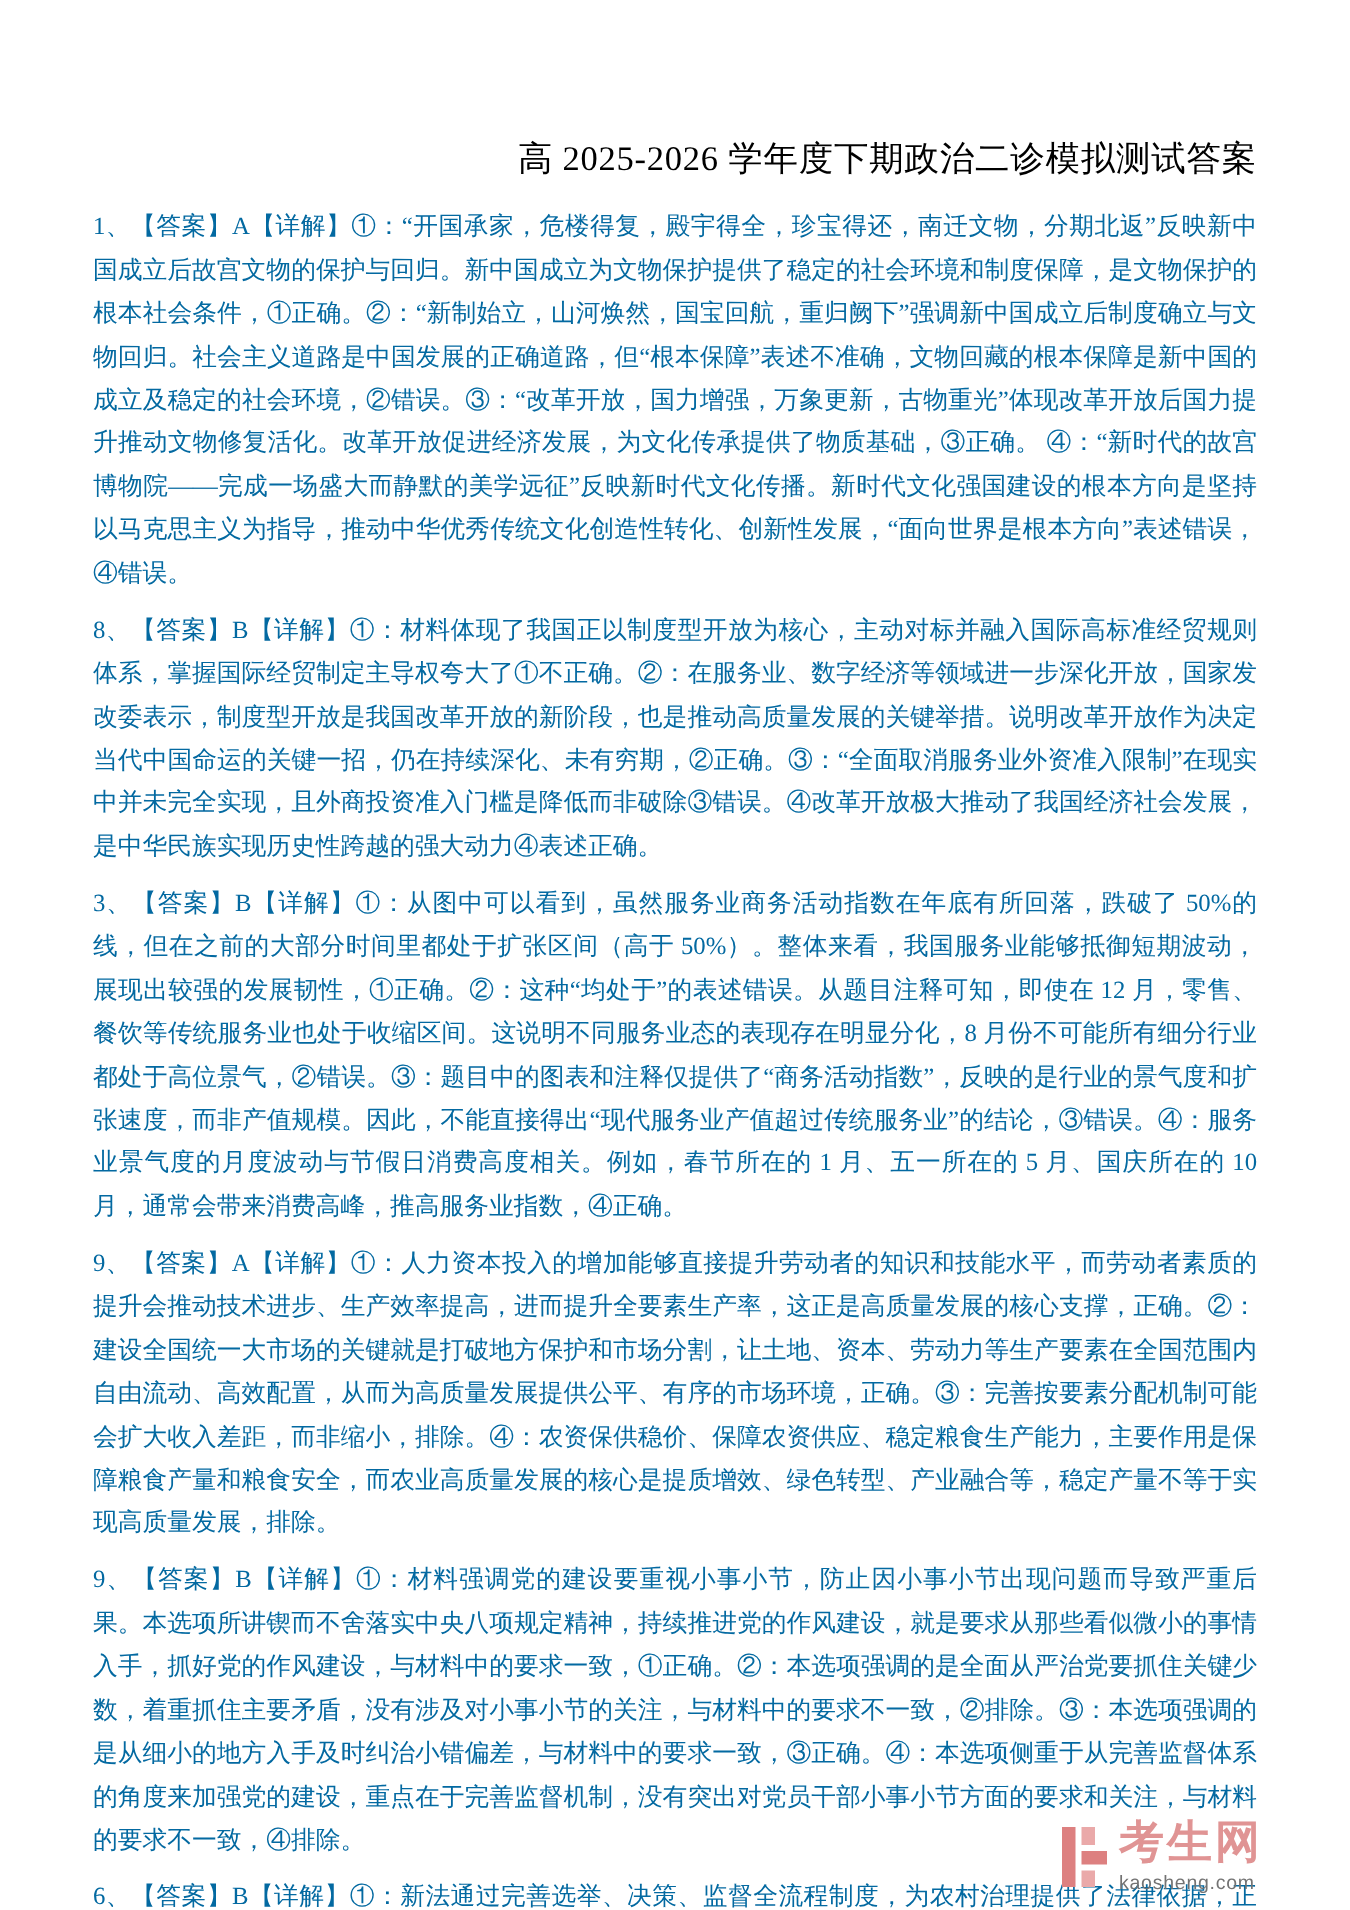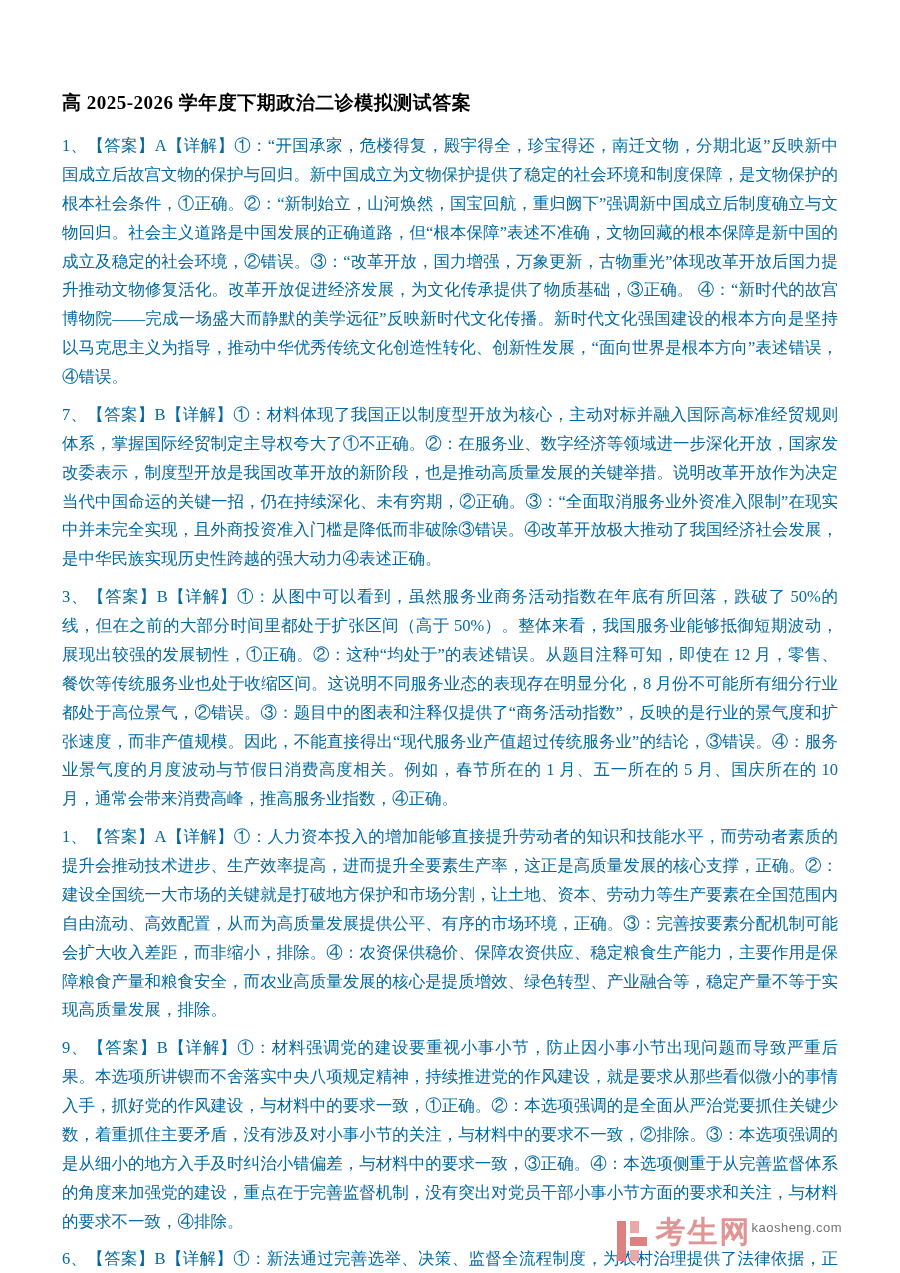--- a/index.html
+++ b/index.html
@@ -18,23 +18,23 @@
   .page {
     position: relative;
     width: 900px;
     height: 1273px;
     box-sizing: border-box;
     padding: 90px 62px 0 62px;
     background: #ffffff;
   }
   .title {
     margin: 0 0 16px 0;
-    text-align: left;
-    font-size: 19px;
-    font-weight: bold;
+    text-align: right;
+    font-size: 23px;
+    font-weight: normal;
     letter-spacing: 0.5px;
     color: #000000;
     font-family: "Liberation Serif", "DejaVu Serif", serif;
   }
   .para {
     margin: 0 0 9px 0;
     font-size: 16.5px;
     line-height: 1.75;
     text-align: justify;
     word-break: break-all;
@@ -48,21 +48,21 @@
     align-items: flex-start;
     gap: 6px;
     user-select: none;
   }
   .wm-icon {
     display: block;
     margin-top: 4px;
   }
   .wm-text {
     display: flex;
-    flex-direction: row;
+    flex-direction: column;
     line-height: 1;
   }
   .wm-name {
     font-size: 30px;
     font-weight: bold;
     color: #e09494;
     letter-spacing: 2px;
     font-family: "Liberation Sans", "DejaVu Sans", sans-serif;
   }
   .wm-url {
@@ -74,23 +74,23 @@
   }
 </style>
 </head>
 <body>
 
 <div class="page">
 
   <h1 class="title">高 2025-2026 学年度下期政治二诊模拟测试答案</h1>
 
   <p class="para">1、【答案】A【详解】①：“开国承家，危楼得复，殿宇得全，珍宝得还，南迁文物，分期北返”反映新中国成立后故宫文物的保护与回归。新中国成立为文物保护提供了稳定的社会环境和制度保障，是文物保护的根本社会条件，①正确。②：“新制始立，山河焕然，国宝回航，重归阙下”强调新中国成立后制度确立与文物回归。社会主义道路是中国发展的正确道路，但“根本保障”表述不准确，文物回藏的根本保障是新中国的成立及稳定的社会环境，②错误。③：“改革开放，国力增强，万象更新，古物重光”体现改革开放后国力提升推动文物修复活化。改革开放促进经济发展，为文化传承提供了物质基础，③正确。 ④：“新时代的故宫博物院——完成一场盛大而静默的美学远征”反映新时代文化传播。新时代文化强国建设的根本方向是坚持以马克思主义为指导，推动中华优秀传统文化创造性转化、创新性发展，“面向世界是根本方向”表述错误，④错误。</p>
-  <p class="para">7、【答案】B【详解】①：材料体现了我国正以制度型开放为核心，主动对标并融入国际高标准经贸规则体系，掌握国际经贸制定主导权夸大了①不正确。②：在服务业、数字经济等领域进一步深化开放，国家发改委表示，制度型开放是我国改革开放的新阶段，也是推动高质量发展的关键举措。说明改革开放作为决定当代中国命运的关键一招，仍在持续深化、未有穷期，②正确。③：“全面取消服务业外资准入限制”在现实中并未完全实现，且外商投资准入门槛是降低而非破除③错误。④改革开放极大推动了我国经济社会发展，是中华民族实现历史性跨越的强大动力④表述正确。</p>
+  <p class="para">8、【答案】B【详解】①：材料体现了我国正以制度型开放为核心，主动对标并融入国际高标准经贸规则体系，掌握国际经贸制定主导权夸大了①不正确。②：在服务业、数字经济等领域进一步深化开放，国家发改委表示，制度型开放是我国改革开放的新阶段，也是推动高质量发展的关键举措。说明改革开放作为决定当代中国命运的关键一招，仍在持续深化、未有穷期，②正确。③：“全面取消服务业外资准入限制”在现实中并未完全实现，且外商投资准入门槛是降低而非破除③错误。④改革开放极大推动了我国经济社会发展，是中华民族实现历史性跨越的强大动力④表述正确。</p>
   <p class="para">3、【答案】B【详解】①：从图中可以看到，虽然服务业商务活动指数在年底有所回落，跌破了 50%的线，但在之前的大部分时间里都处于扩张区间（高于 50%）。整体来看，我国服务业能够抵御短期波动，展现出较强的发展韧性，①正确。②：这种“均处于”的表述错误。从题目注释可知，即使在 12 月，零售、餐饮等传统服务业也处于收缩区间。这说明不同服务业态的表现存在明显分化，8 月份不可能所有细分行业都处于高位景气，②错误。③：题目中的图表和注释仅提供了“商务活动指数”，反映的是行业的景气度和扩张速度，而非产值规模。因此，不能直接得出“现代服务业产值超过传统服务业”的结论，③错误。④：服务业景气度的月度波动与节假日消费高度相关。例如，春节所在的 1 月、五一所在的 5 月、国庆所在的 10 月，通常会带来消费高峰，推高服务业指数，④正确。</p>
-  <p class="para">1、【答案】A【详解】①：人力资本投入的增加能够直接提升劳动者的知识和技能水平，而劳动者素质的提升会推动技术进步、生产效率提高，进而提升全要素生产率，这正是高质量发展的核心支撑，正确。②：建设全国统一大市场的关键就是打破地方保护和市场分割，让土地、资本、劳动力等生产要素在全国范围内自由流动、高效配置，从而为高质量发展提供公平、有序的市场环境，正确。③：完善按要素分配机制可能会扩大收入差距，而非缩小，排除。④：农资保供稳价、保障农资供应、稳定粮食生产能力，主要作用是保障粮食产量和粮食安全，而农业高质量发展的核心是提质增效、绿色转型、产业融合等，稳定产量不等于实现高质量发展，排除。</p>
+  <p class="para">9、【答案】A【详解】①：人力资本投入的增加能够直接提升劳动者的知识和技能水平，而劳动者素质的提升会推动技术进步、生产效率提高，进而提升全要素生产率，这正是高质量发展的核心支撑，正确。②：建设全国统一大市场的关键就是打破地方保护和市场分割，让土地、资本、劳动力等生产要素在全国范围内自由流动、高效配置，从而为高质量发展提供公平、有序的市场环境，正确。③：完善按要素分配机制可能会扩大收入差距，而非缩小，排除。④：农资保供稳价、保障农资供应、稳定粮食生产能力，主要作用是保障粮食产量和粮食安全，而农业高质量发展的核心是提质增效、绿色转型、产业融合等，稳定产量不等于实现高质量发展，排除。</p>
   <p class="para">9、【答案】B【详解】①：材料强调党的建设要重视小事小节，防止因小事小节出现问题而导致严重后果。本选项所讲锲而不舍落实中央八项规定精神，持续推进党的作风建设，就是要求从那些看似微小的事情入手，抓好党的作风建设，与材料中的要求一致，①正确。②：本选项强调的是全面从严治党要抓住关键少数，着重抓住主要矛盾，没有涉及对小事小节的关注，与材料中的要求不一致，②排除。③：本选项强调的是从细小的地方入手及时纠治小错偏差，与材料中的要求一致，③正确。④：本选项侧重于从完善监督体系的角度来加强党的建设，重点在于完善监督机制，没有突出对党员干部小事小节方面的要求和关注，与材料的要求不一致，④排除。</p>
   <p class="para">6、【答案】B【详解】①：新法通过完善选举、决策、监督全流程制度，为农村治理提供了法律依据，正确。②：材料没有涉及到基层政权，排除。③：材料没有创新基层自治制度，排除。④：新法实施倒逼村务公开透明、遏制微腐败，保障集体资产安全资金使用合规，促进基层治理为民服务，正确。</p>
 
   <div class="watermark">
     <svg class="wm-icon" width="34" height="40" viewBox="0 0 34 40" aria-hidden="true">
       <rect x="2" y="0" width="9" height="40" fill="#dd8080"></rect>
       <rect x="15" y="0" width="9" height="12" fill="#eaa9a9"></rect>
       <rect x="15" y="16" width="17" height="9" fill="#dd8080"></rect>
       <rect x="15" y="29" width="9" height="11" fill="#eaa9a9"></rect>
     </svg>

